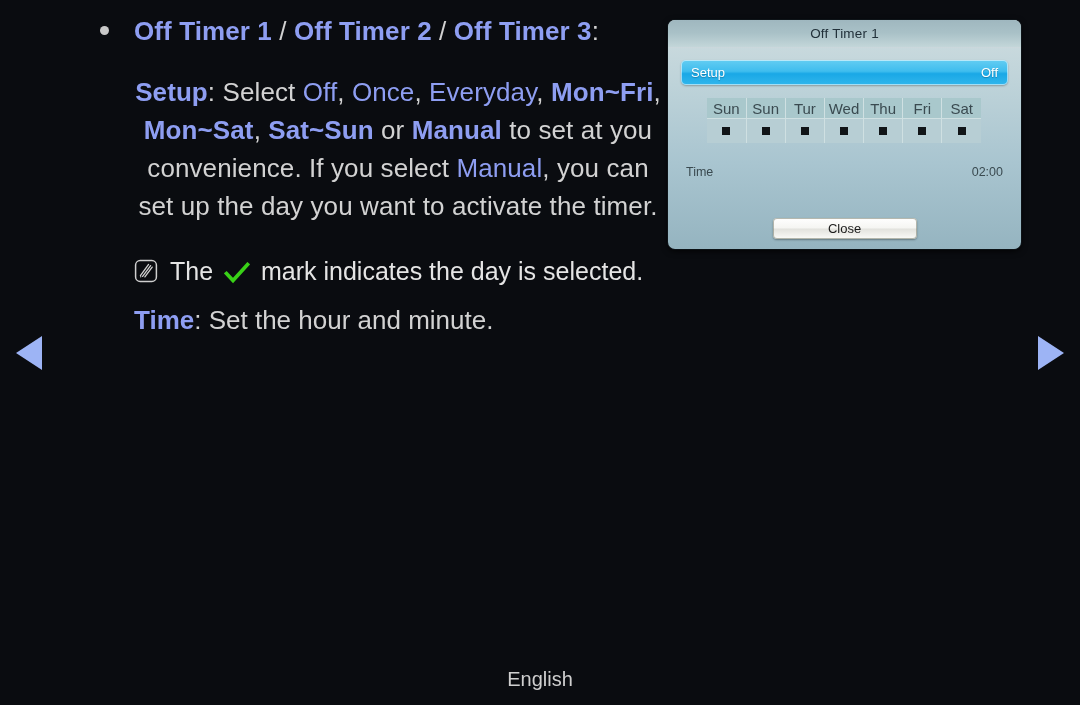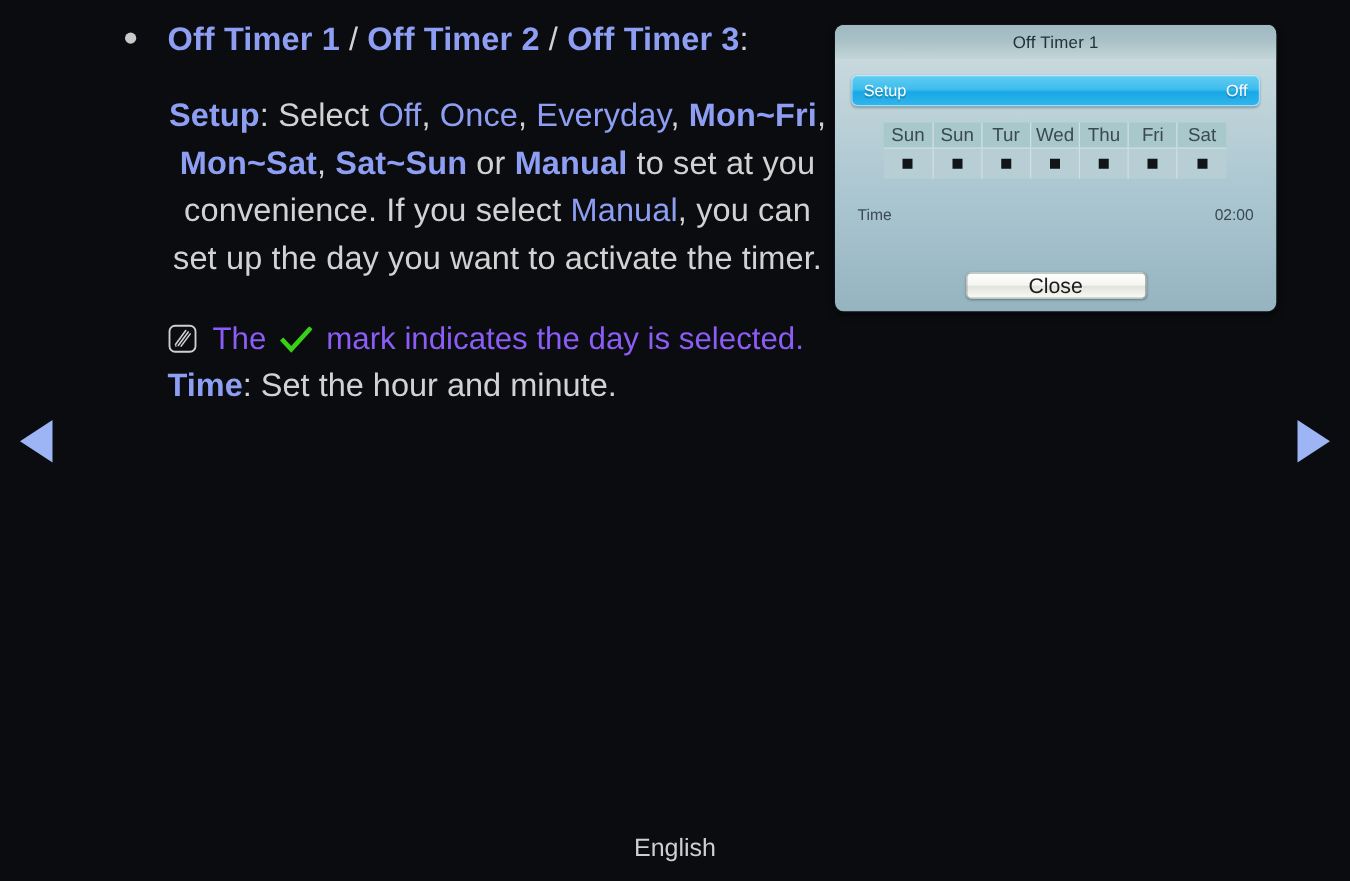--- a/index.html
+++ b/index.html
@@ -82,21 +82,21 @@
     font-weight: bold;
   }
 
   
   .note-row {
     margin-top: 28px;
     display: flex;
     align-items: flex-start;
     font-size: 25px;
     line-height: 36px;
-    color: #8b5cf6;
+    color: #e5e5e5;
   }
   .note-icon {
     flex: 0 0 auto;
     width: 24px;
     height: 24px;
     margin-top: 6px;
     margin-right: 12px;
     position: relative;
   }
   .note-icon svg { display: block; }
@@ -104,21 +104,21 @@
   .check-mark {
     display: inline-block;
     width: 26px;
     height: 22px;
     vertical-align: -4px;
     margin: 0 4px;
   }
   .check-mark svg { display: block; }
 
   .time-line {
-    margin-top: 0;
+    margin-top: 12px;
     font-size: 26px;
     line-height: 38px;
     color: #d2d2d2;
   }
 
   
   #footer {
     position: absolute;
     left: 0;
     right: 0;
@@ -230,21 +230,21 @@
   #osd-close {
     min-width: 80px;
     height: 21px;
     padding: 0 32px;
     border-radius: 4px;
     background: linear-gradient(180deg, #ffffff 0%, #f5f5f2 48%, #e2e2dd 52%, #fbfbf8 100%);
     box-shadow: inset 0 0 0 1px rgba(120,125,110,0.55), 0 1px 2px rgba(0,0,0,0.35);
     display: flex;
     align-items: center;
     justify-content: center;
-    font-size: 17px;
+    font-size: 13px;
     color: #1b1b1b;
     cursor: pointer;
   }
 </style>
 </head>
 <body>
 
 <div id="page">
 
   <div id="nav-prev" class="nav-arrow"></div>

